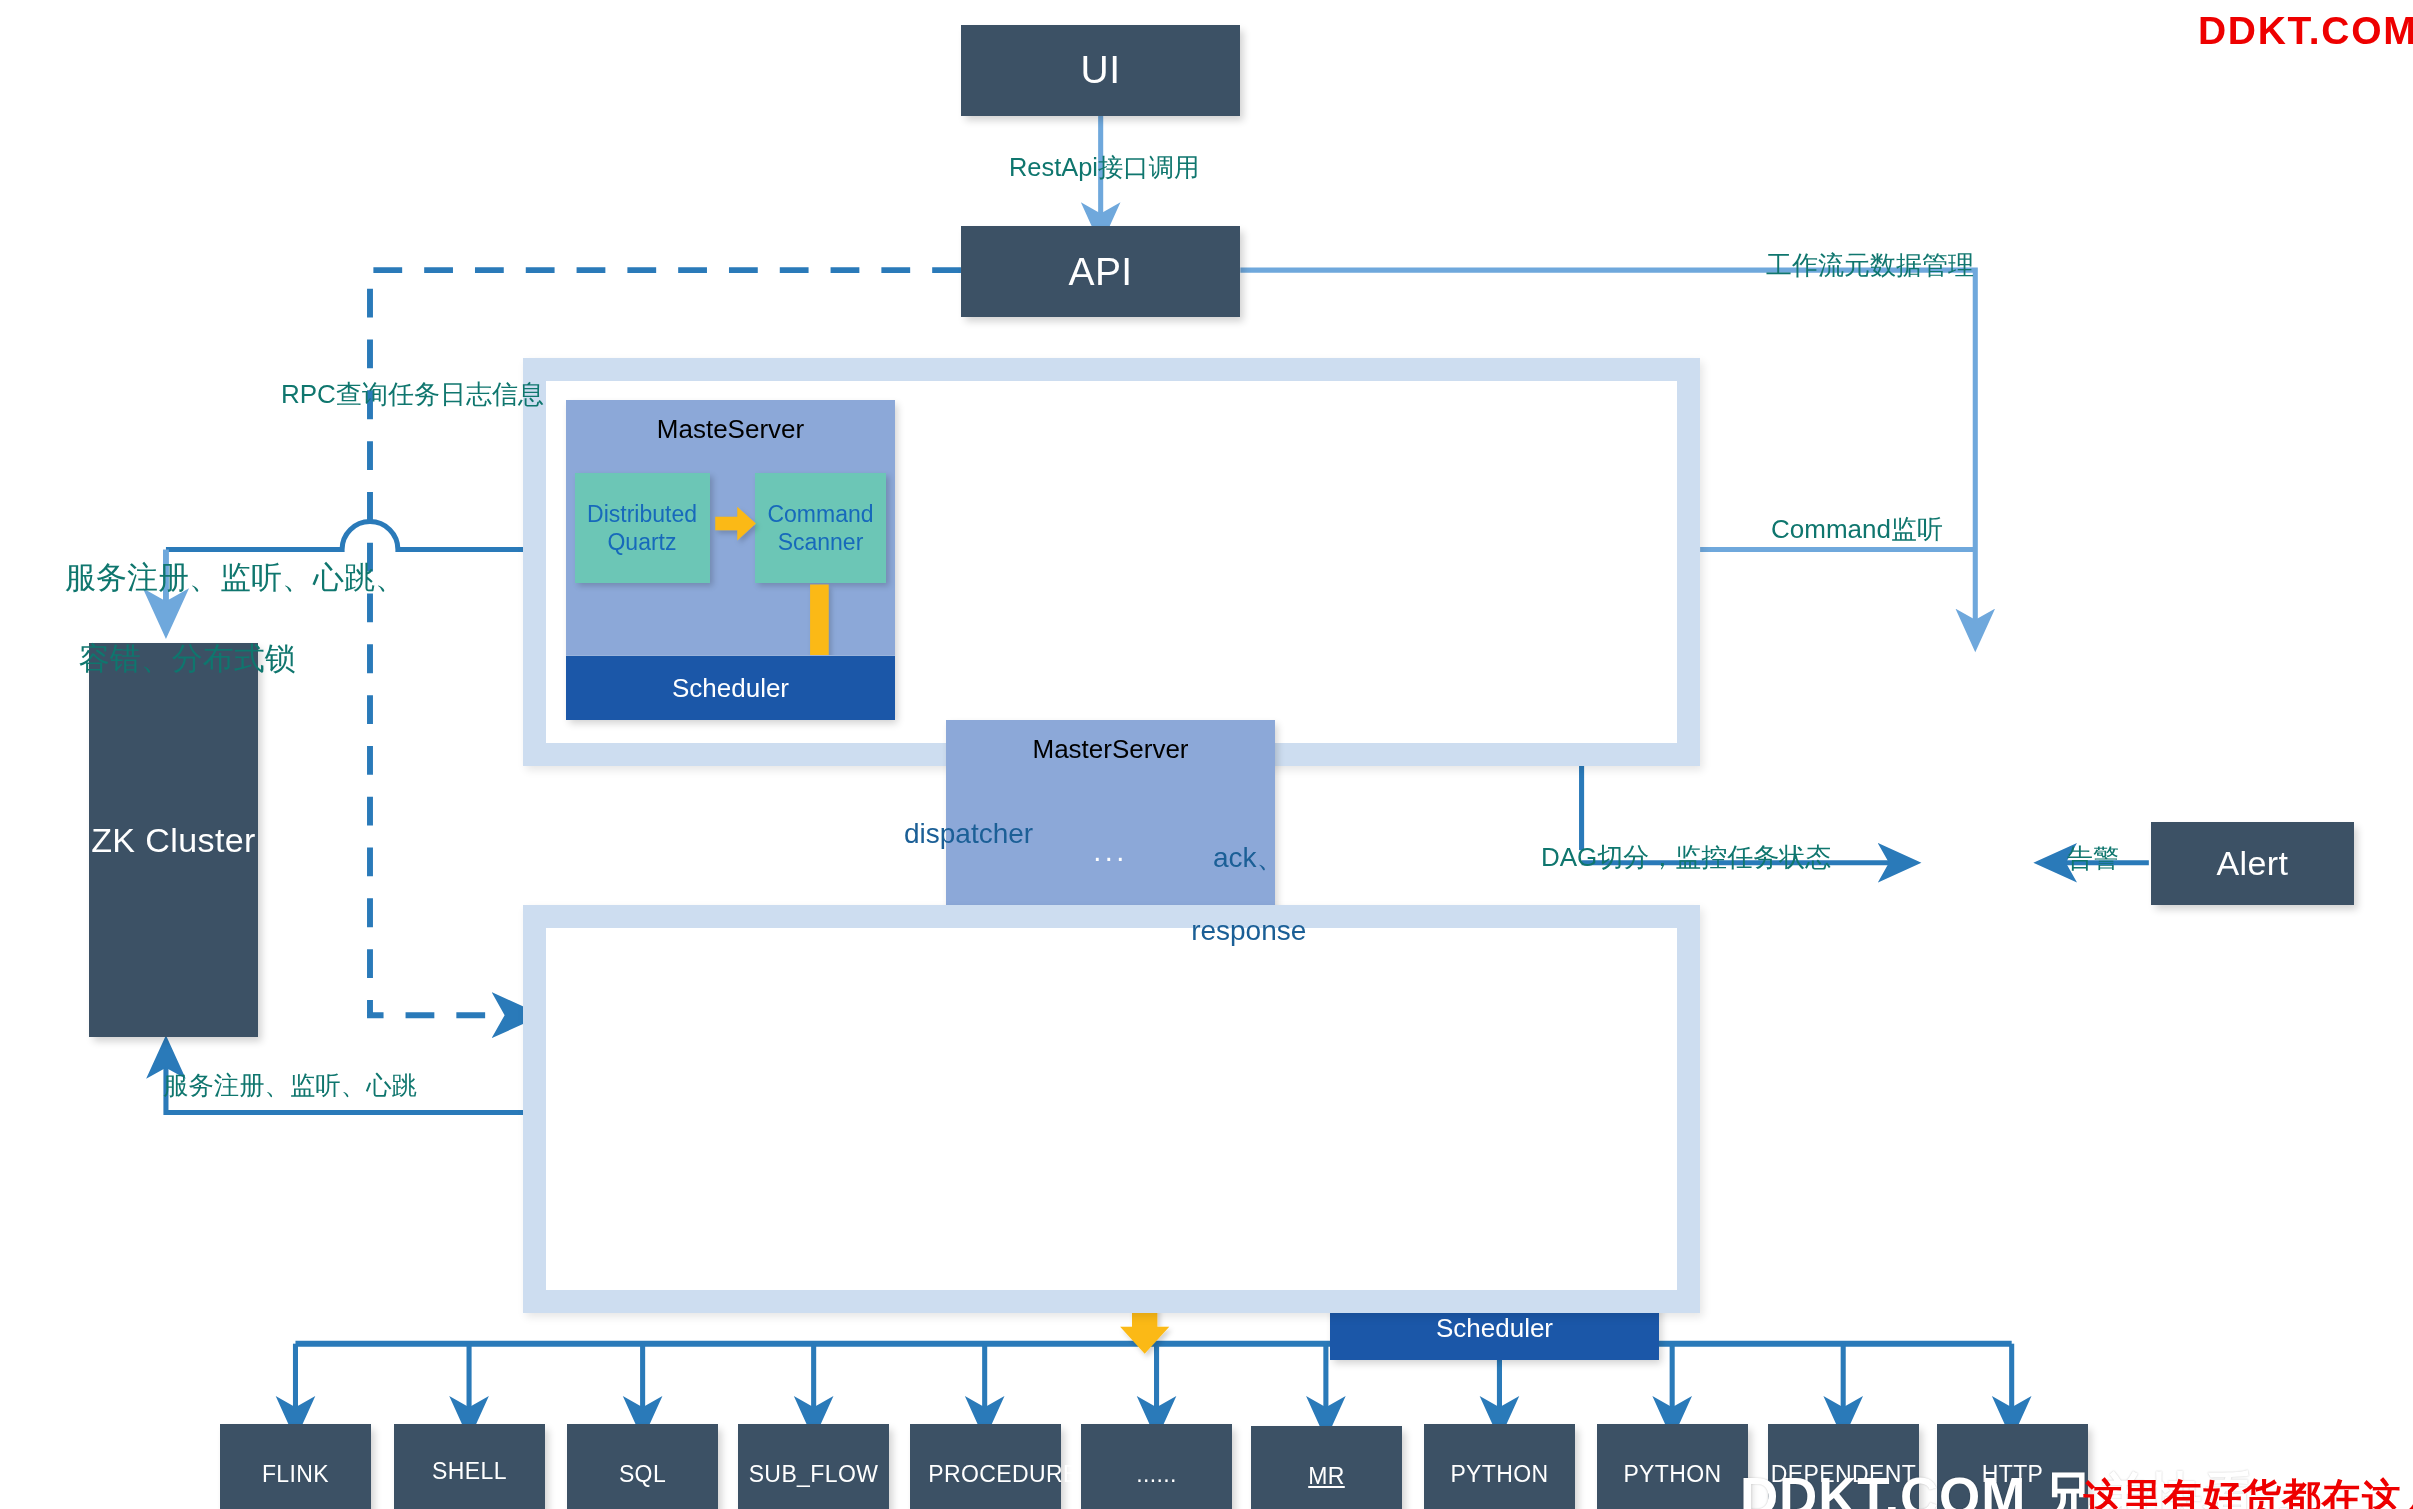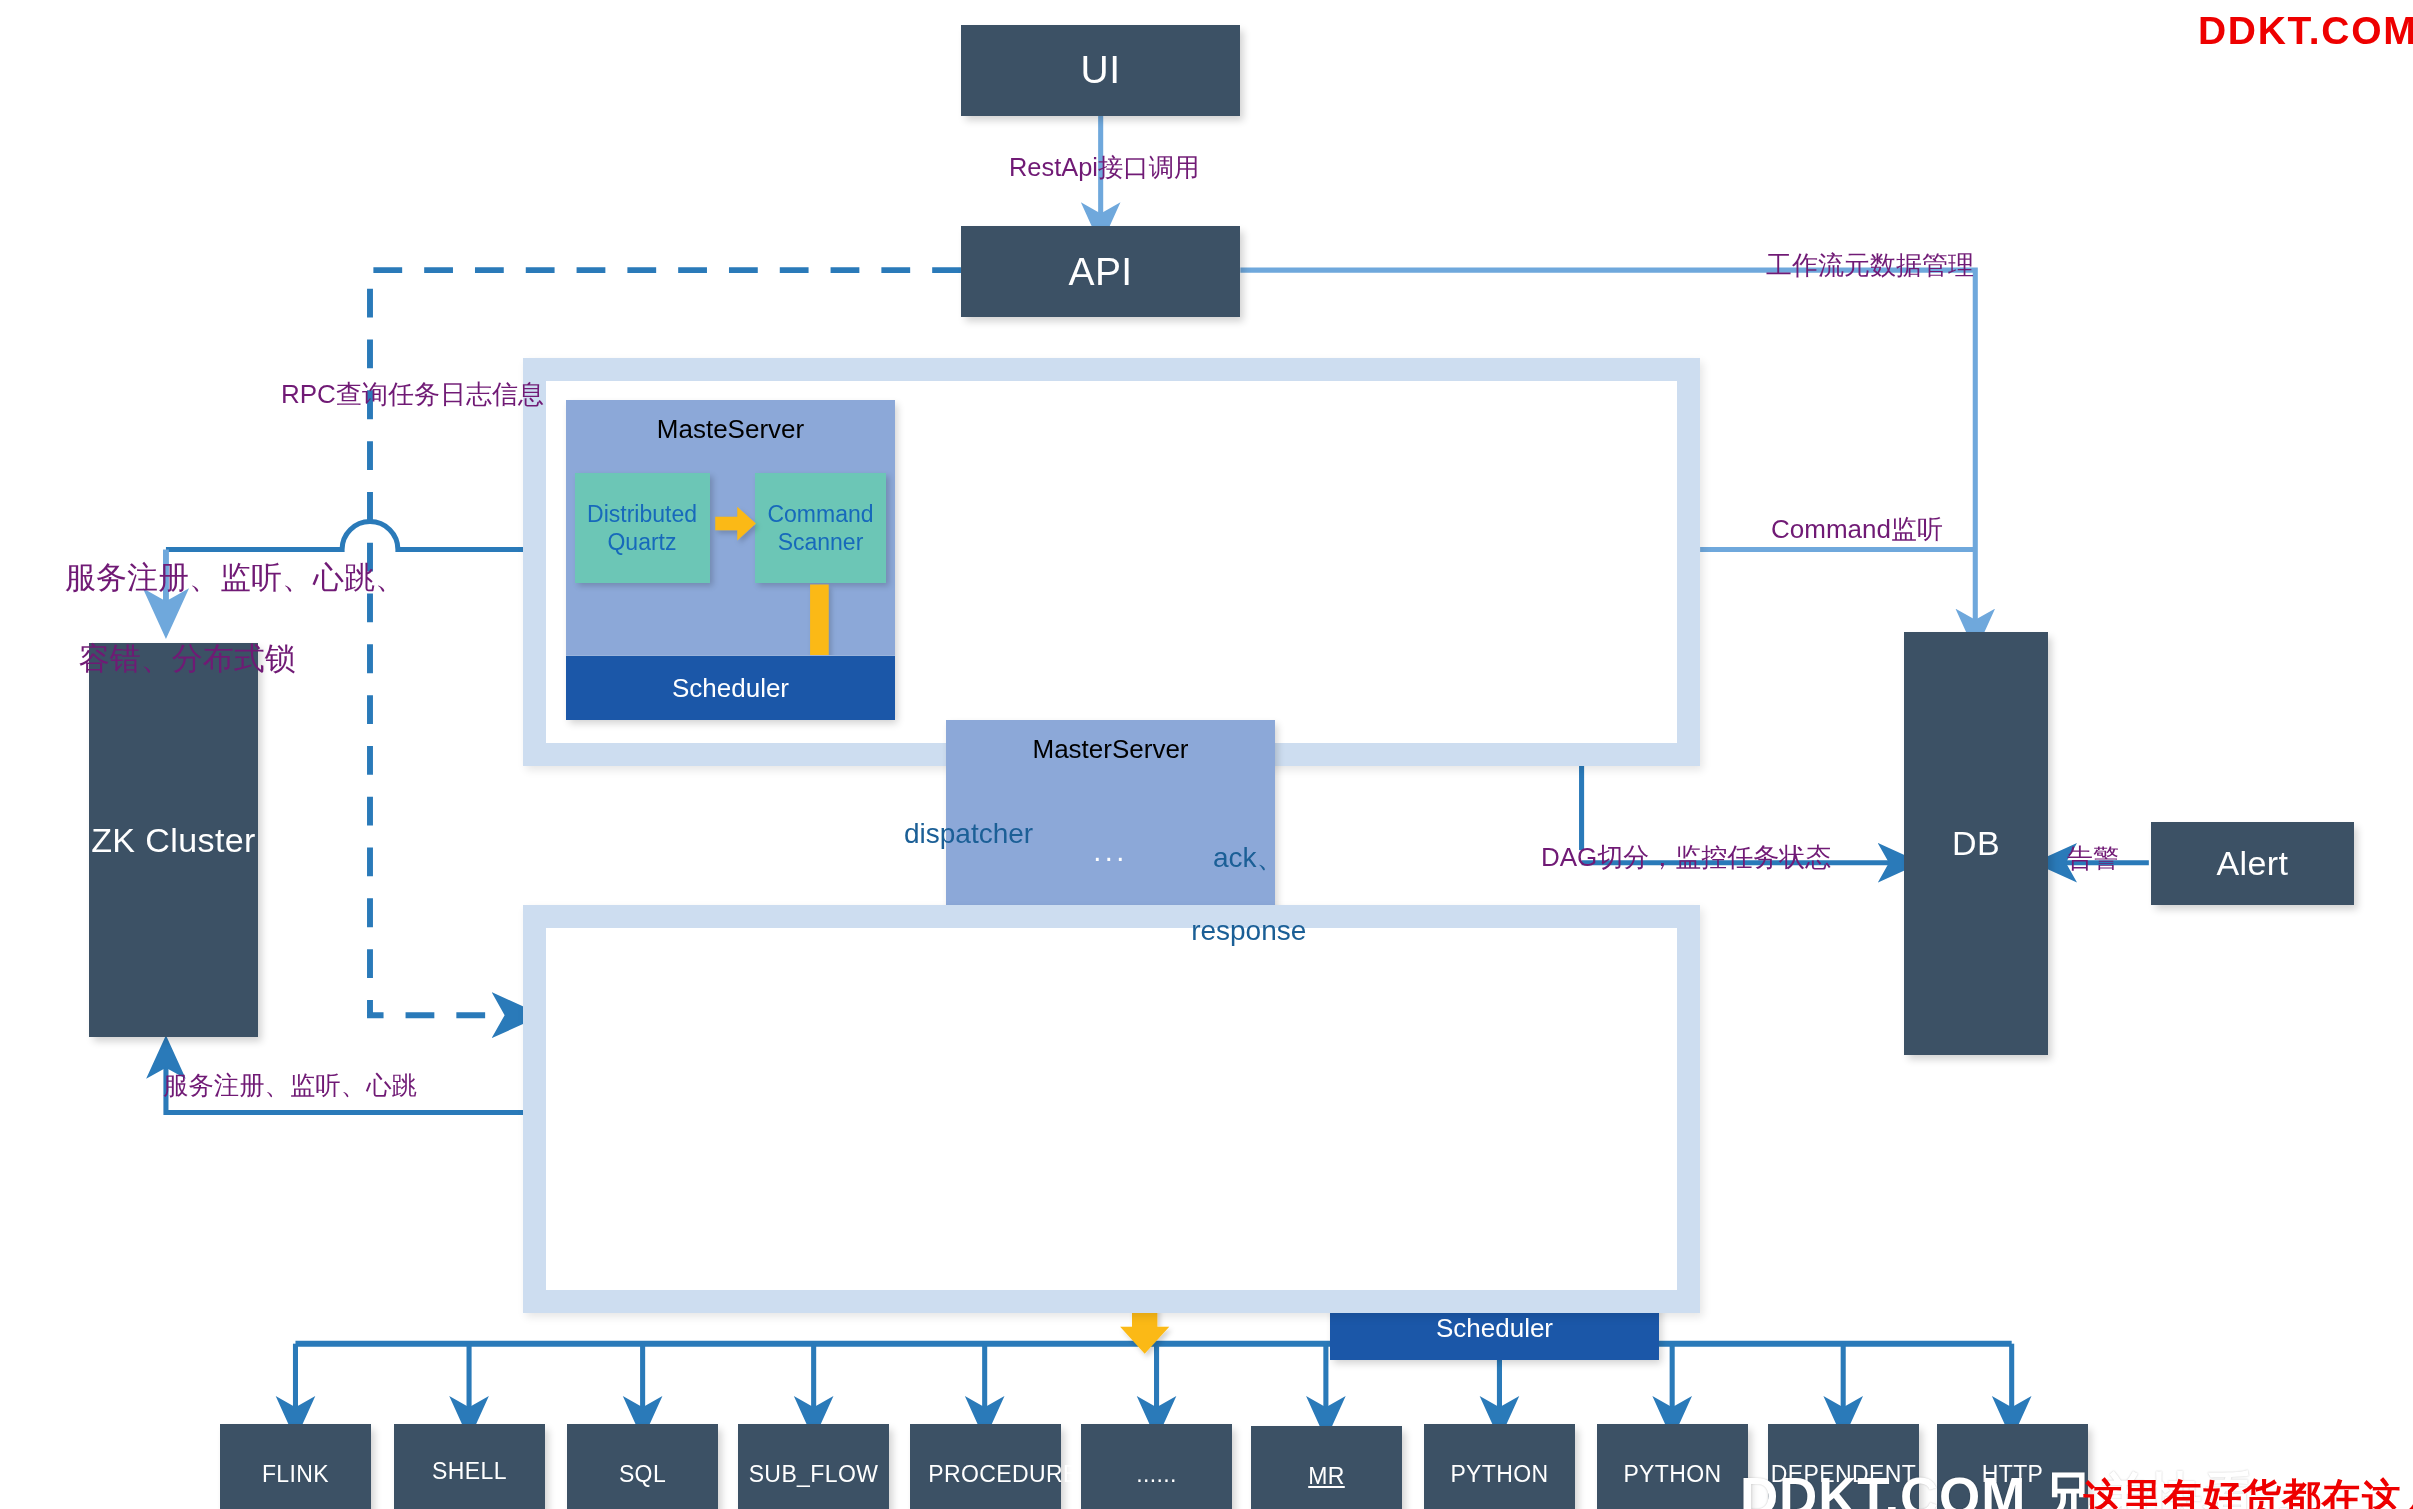--- a/index.html
+++ b/index.html
@@ -60,21 +60,21 @@
     background:#6cc6b6;
     color:#1769bb;
     display:flex;align-items:center;justify-content:center;
     text-align:center;line-height:1.22;
     box-shadow:2.5px 3.4px 6px rgba(0,0,0,.18);
   }
 
   
   .lbl{
     position:absolute;
-    color:#701a75;
+    color:#0f766e;
     white-space:pre;
     line-height:1.3;
   }
   .lbl-blue{color:#1b5f96;}
 
   
   svg.layer{position:absolute;left:0;top:0;width:2413px;height:1509px;overflow:visible;}
 
   
   .wm-red{
@@ -170,23 +170,20 @@
   </div>
 
   <div class="abs node-dark" style="left:961px;top:210px;width:279px;height:91px;font-size:39px;">
     <span>API</span>
   </div>
 
   <div class="abs node-dark" style="left:89px;top:627px;width:169px;height:394px;font-size:34px;">
     <span>ZK Cluster</span>
   </div>
 
-  <div class="abs node-dark" style="left:1904px;top:616px;width:144px;height:423px;font-size:34px;">
-    <span>DB</span>
-  </div>
 
   <div class="abs node-dark" style="left:2151px;top:806px;width:203px;height:83px;font-size:34px;">
     <span>Alert</span>
   </div>
 
   <div class="abs cluster-outer" style="left:523px;top:342px;width:1177px;height:408px;">
     <div class="abs cluster-inner" style="left:23px;top:23px;width:1131px;height:362px;"></div>
   </div>
 
   <div class="abs server-card" style="left:566px;top:384px;width:329px;height:320px;">

